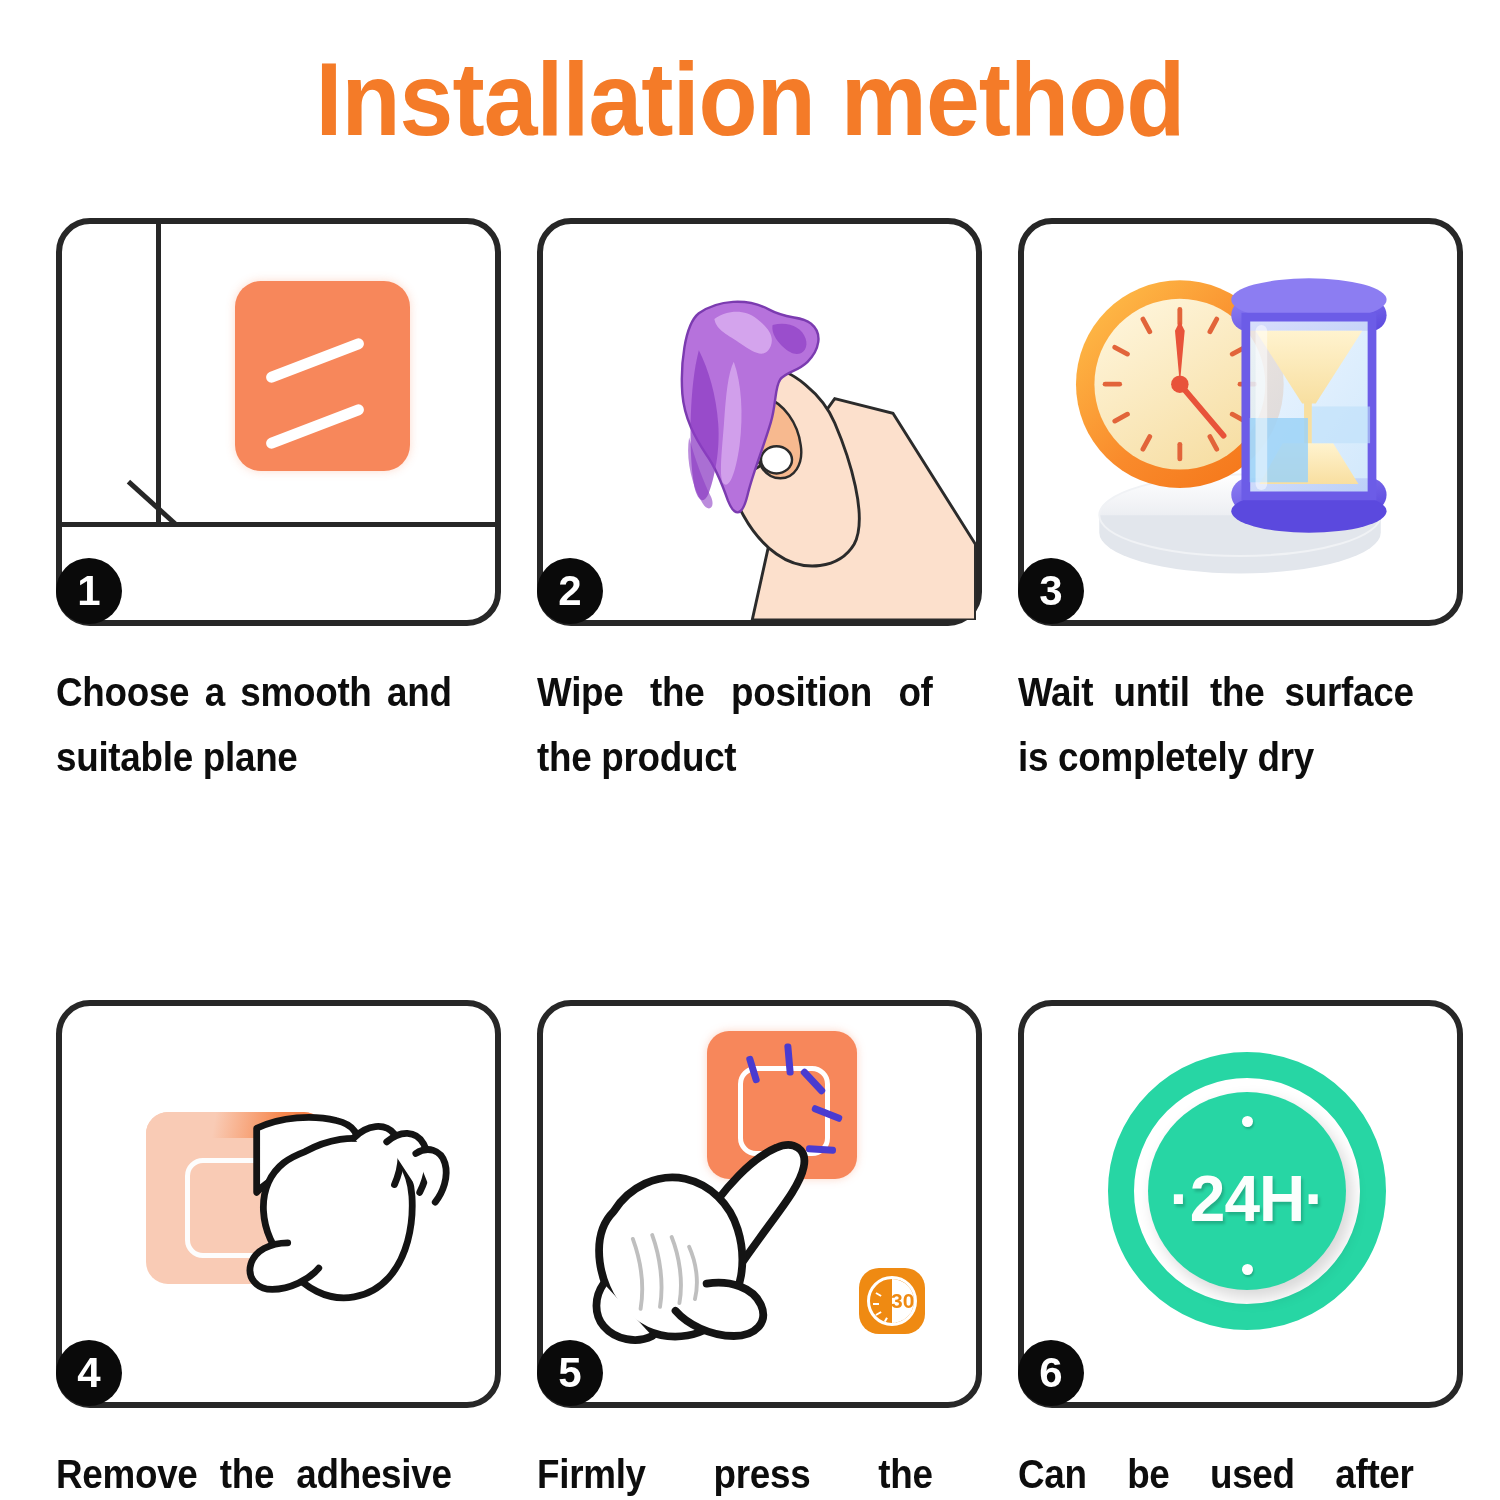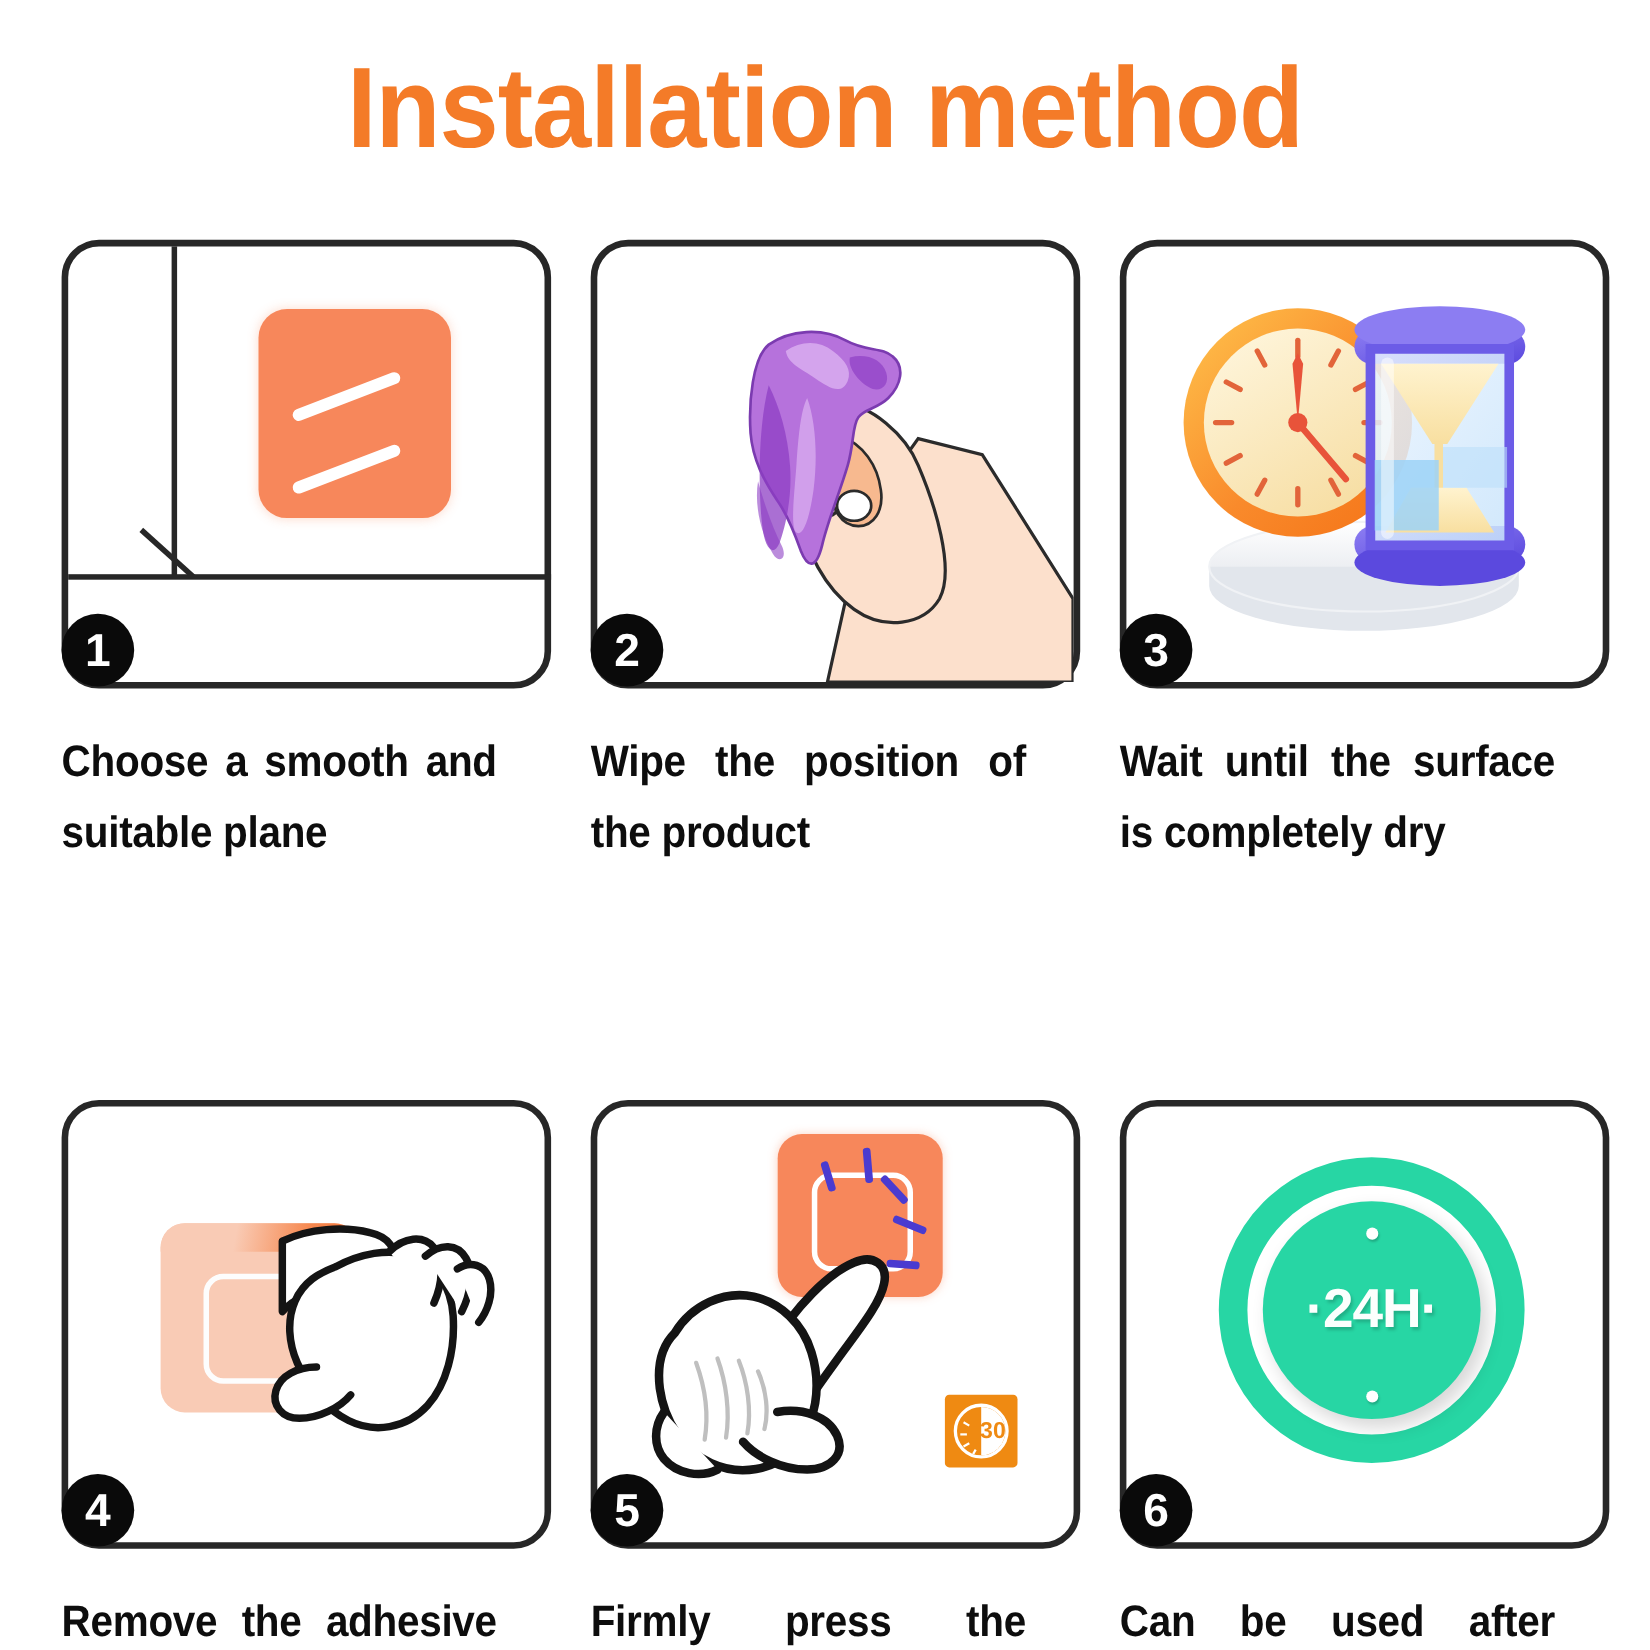--- a/index.html
+++ b/index.html
@@ -181,21 +181,21 @@
   .ray.r2 { left: 230px; top: 50px; width: 32px; transform: rotate(85deg); }
   .ray.r3 { left: 254px; top: 72px; width: 32px; transform: rotate(47deg); }
   .ray.r4 { left: 268px; top: 104px; width: 32px; transform: rotate(22deg); }
   .ray.r5 { left: 263px; top: 140px; width: 30px; transform: rotate(4deg); }
 
   .p5-timer {
     position: absolute;
     left: 316px; top: 262px;
     width: 66px; height: 66px;
     background: #EF8A12;
-    border-radius: 4px;
+    border-radius: 20px;
   }
   .p5-timer-dial {
     position: absolute;
     left: 8px; top: 8px;
     width: 50px; height: 50px;
     border-radius: 50%;
     border: 3px solid #ffffff;
     box-sizing: border-box;
     overflow: hidden;
   }
@@ -233,26 +233,26 @@
   .p6-core {
     position: absolute;
     left: 124px; top: 86px;
     width: 198px; height: 198px;
     border-radius: 50%;
     background: #27D6A4;
     box-shadow: 6px 8px 16px rgba(0,0,0,0.16);
   }
   .p6-label {
     position: absolute;
-    left: 124px; top: 84px;
+    left: 124px; top: 94px;
     width: 198px; height: 198px;
     display: flex;
     align-items: center;
     justify-content: center;
-    font-size: 50px;
+    font-size: 64px;
     font-weight: 700;
     color: #fbfffd;
     letter-spacing: -1px;
     text-shadow: 2px 3px 3px rgba(0,0,0,0.18);
   }
   .p6-dot {
     position: absolute;
     width: 11px; height: 11px;
     border-radius: 50%;
     background: #ffffff;

